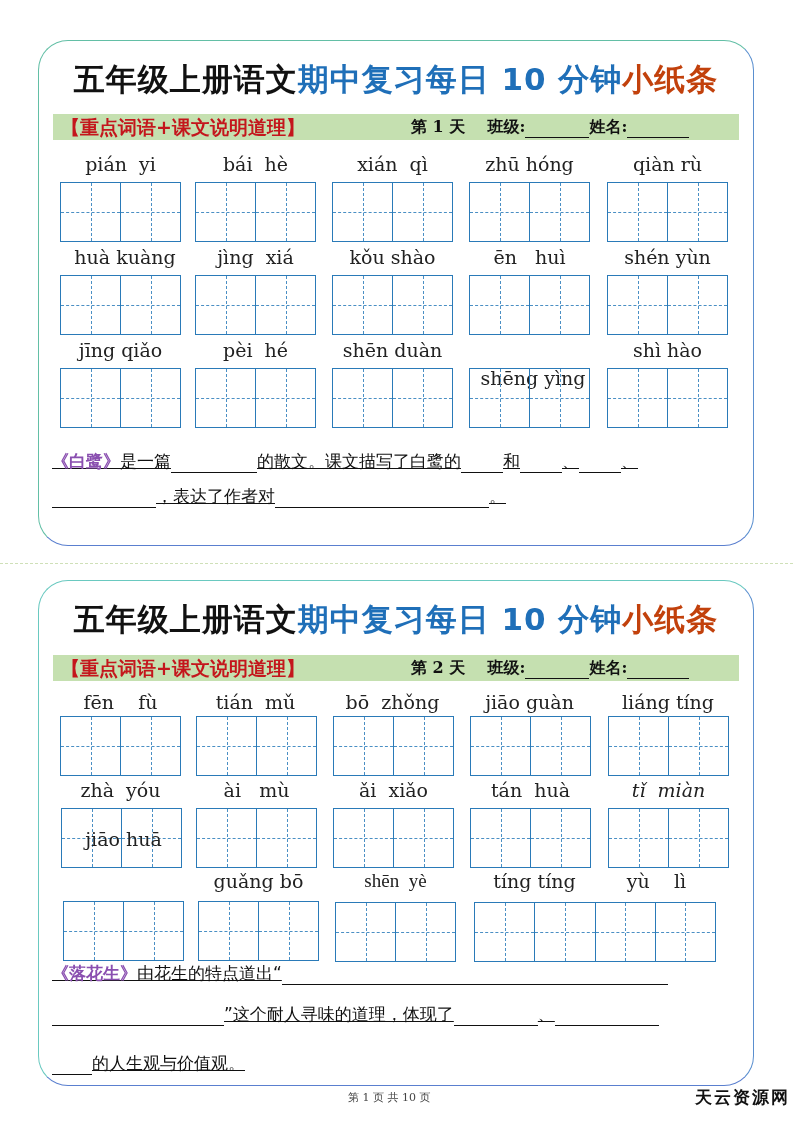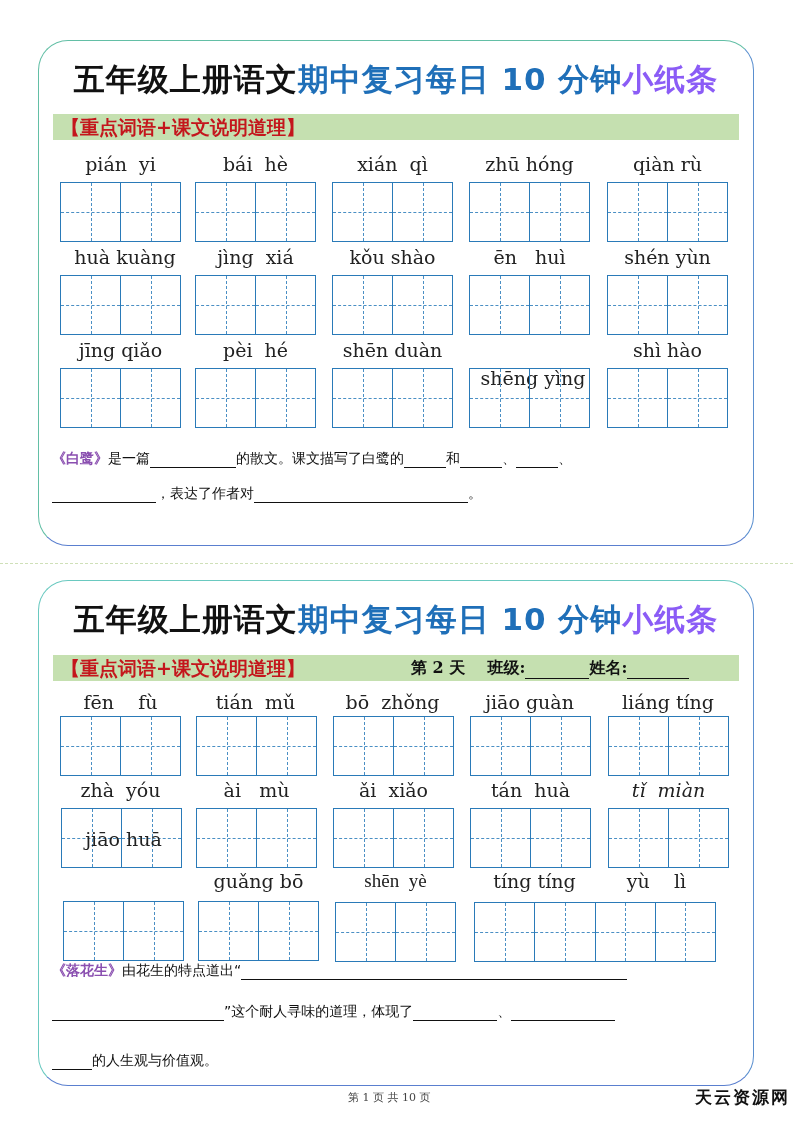--- a/index.html
+++ b/index.html
@@ -4,51 +4,55 @@
 <style>
   html, body { margin:0; padding:0; }
   body { width:793px; height:1122px; position:relative; background:#ffffff; overflow:hidden;
          font-family:"DejaVu Serif", serif; color:#111; }
   .card { position:absolute; left:38px; width:716px; height:506px; border-radius:30px;
           border:1.5px solid #5fb8a4; box-sizing:border-box; }
   .card.c1 { top:40px; border-color:#63bfa6 #5a8fcf #5a7fcf #63bfa6; }
   .card.c2 { top:580px; border-color:#6ac9c0 #5a8fcf #5a7fcf #6ac9c0; }
   .title { position:absolute; left:0; width:100%; text-align:center; font-family:"DejaVu Sans", sans-serif;
            font-weight:bold; font-size:31px; letter-spacing:1px; white-space:nowrap; }
-  .t-black { color:#111; } .t-blue { color:#1f6fb8; } .t-red { color:#8b5cf6;text-align:right; }
+  .t-black { color:#111; } .t-blue { color:#1f6fb8; } .t-red { color:#c2410c;text-align:right; }
   .bar { position:absolute; left:14px; width:686px; height:26px; background:#c5e0b0; }
   .bar-topic { position:absolute; left:8px; top:1px; font-size:19px; color:#c4161c; font-weight:bold;
                font-family:"DejaVu Sans", sans-serif; white-space:nowrap; }
   .bar-info { position:absolute; left:358px; top:3px; font-size:16px; font-weight:bold; color:#111;
               white-space:nowrap; font-family:"DejaVu Serif", serif; }
   .blank { display:inline-block; border-bottom:1.4px solid #111; height:16px; vertical-align:bottom; }
   .py { position:absolute; font-size:19px; font-family:"DejaVu Serif", serif; color:#222;
         white-space:nowrap; text-align:center; }
   .box { position:absolute; height:60px; border:1.6px solid #2a7ab8; box-sizing:border-box; display:flex; }
   .cell { flex:1; position:relative; border-left:1.4px solid #2a7ab8; }
   .cell:first-child { border-left:none; }
   .cell::before { content:""; position:absolute; left:50%; top:0; bottom:0; border-left:1px dashed #4a8fc4; }
   .cell::after { content:""; position:absolute; top:50%; left:0; right:0; border-top:1px dashed #4a8fc4; }
-  .q { position:absolute; left:14px; font-size:14px; color:#111; white-space:nowrap;
-       font-family:"DejaVu Sans", sans-serif; }
+  .q { position:absolute; left:14px; font-size:17px; color:#111; white-space:nowrap;
+       font-family:"DejaVu Sans", sans-serif;text-decoration:underline; }
   .book { color:#8a4fb0; font-weight:bold; }
   .sep { position:absolute; left:0; width:793px; top:563px; border-top:1.5px dashed #cfe0b8; }
   .footer { position:absolute; top:1090px; left:348px; font-size:11px; color:#444; font-family:"DejaVu Serif", serif; }
   .brand { position:absolute; top:1086px; left:695px; font-size:17px; font-weight:bold; color:#111;
            letter-spacing:2px; font-family:"DejaVu Sans", sans-serif; }
 </style>
 </head>
 <body>
 
 <div class="card c1">
   <div class="title" style="top:18px;">
     <span class="t-black">五年级上册语文</span><span class="t-blue">期中复习每日 10 分钟</span><span class="t-red">小纸条</span>
   </div>
   <div class="bar" style="top:73px;">
     <span class="bar-topic">【重点词语+课文说明道理】</span>
+    <span class="bar-info">
+      <span>第 1 天</span>&nbsp;&nbsp;&nbsp;
+      <span>班级:</span><span class="blank" style="width:64px;"></span><span>姓名:</span><span class="blank" style="width:62px;"></span>
+    </span>
   </div>
 </div>
 
 <div>
 
   <div class="py" style="left:60px;top:153px;width:121px;">pián  yi</div>
   <div class="py" style="left:195px;top:153px;width:121px;">bái  hè</div>
   <div class="py" style="left:332px;top:153px;width:121px;">xián  qì</div>
   <div class="py" style="left:469px;top:153px;width:121px;">zhū hóng</div>
   <div class="py" style="left:607px;top:153px;width:121px;">qiàn rù</div>

